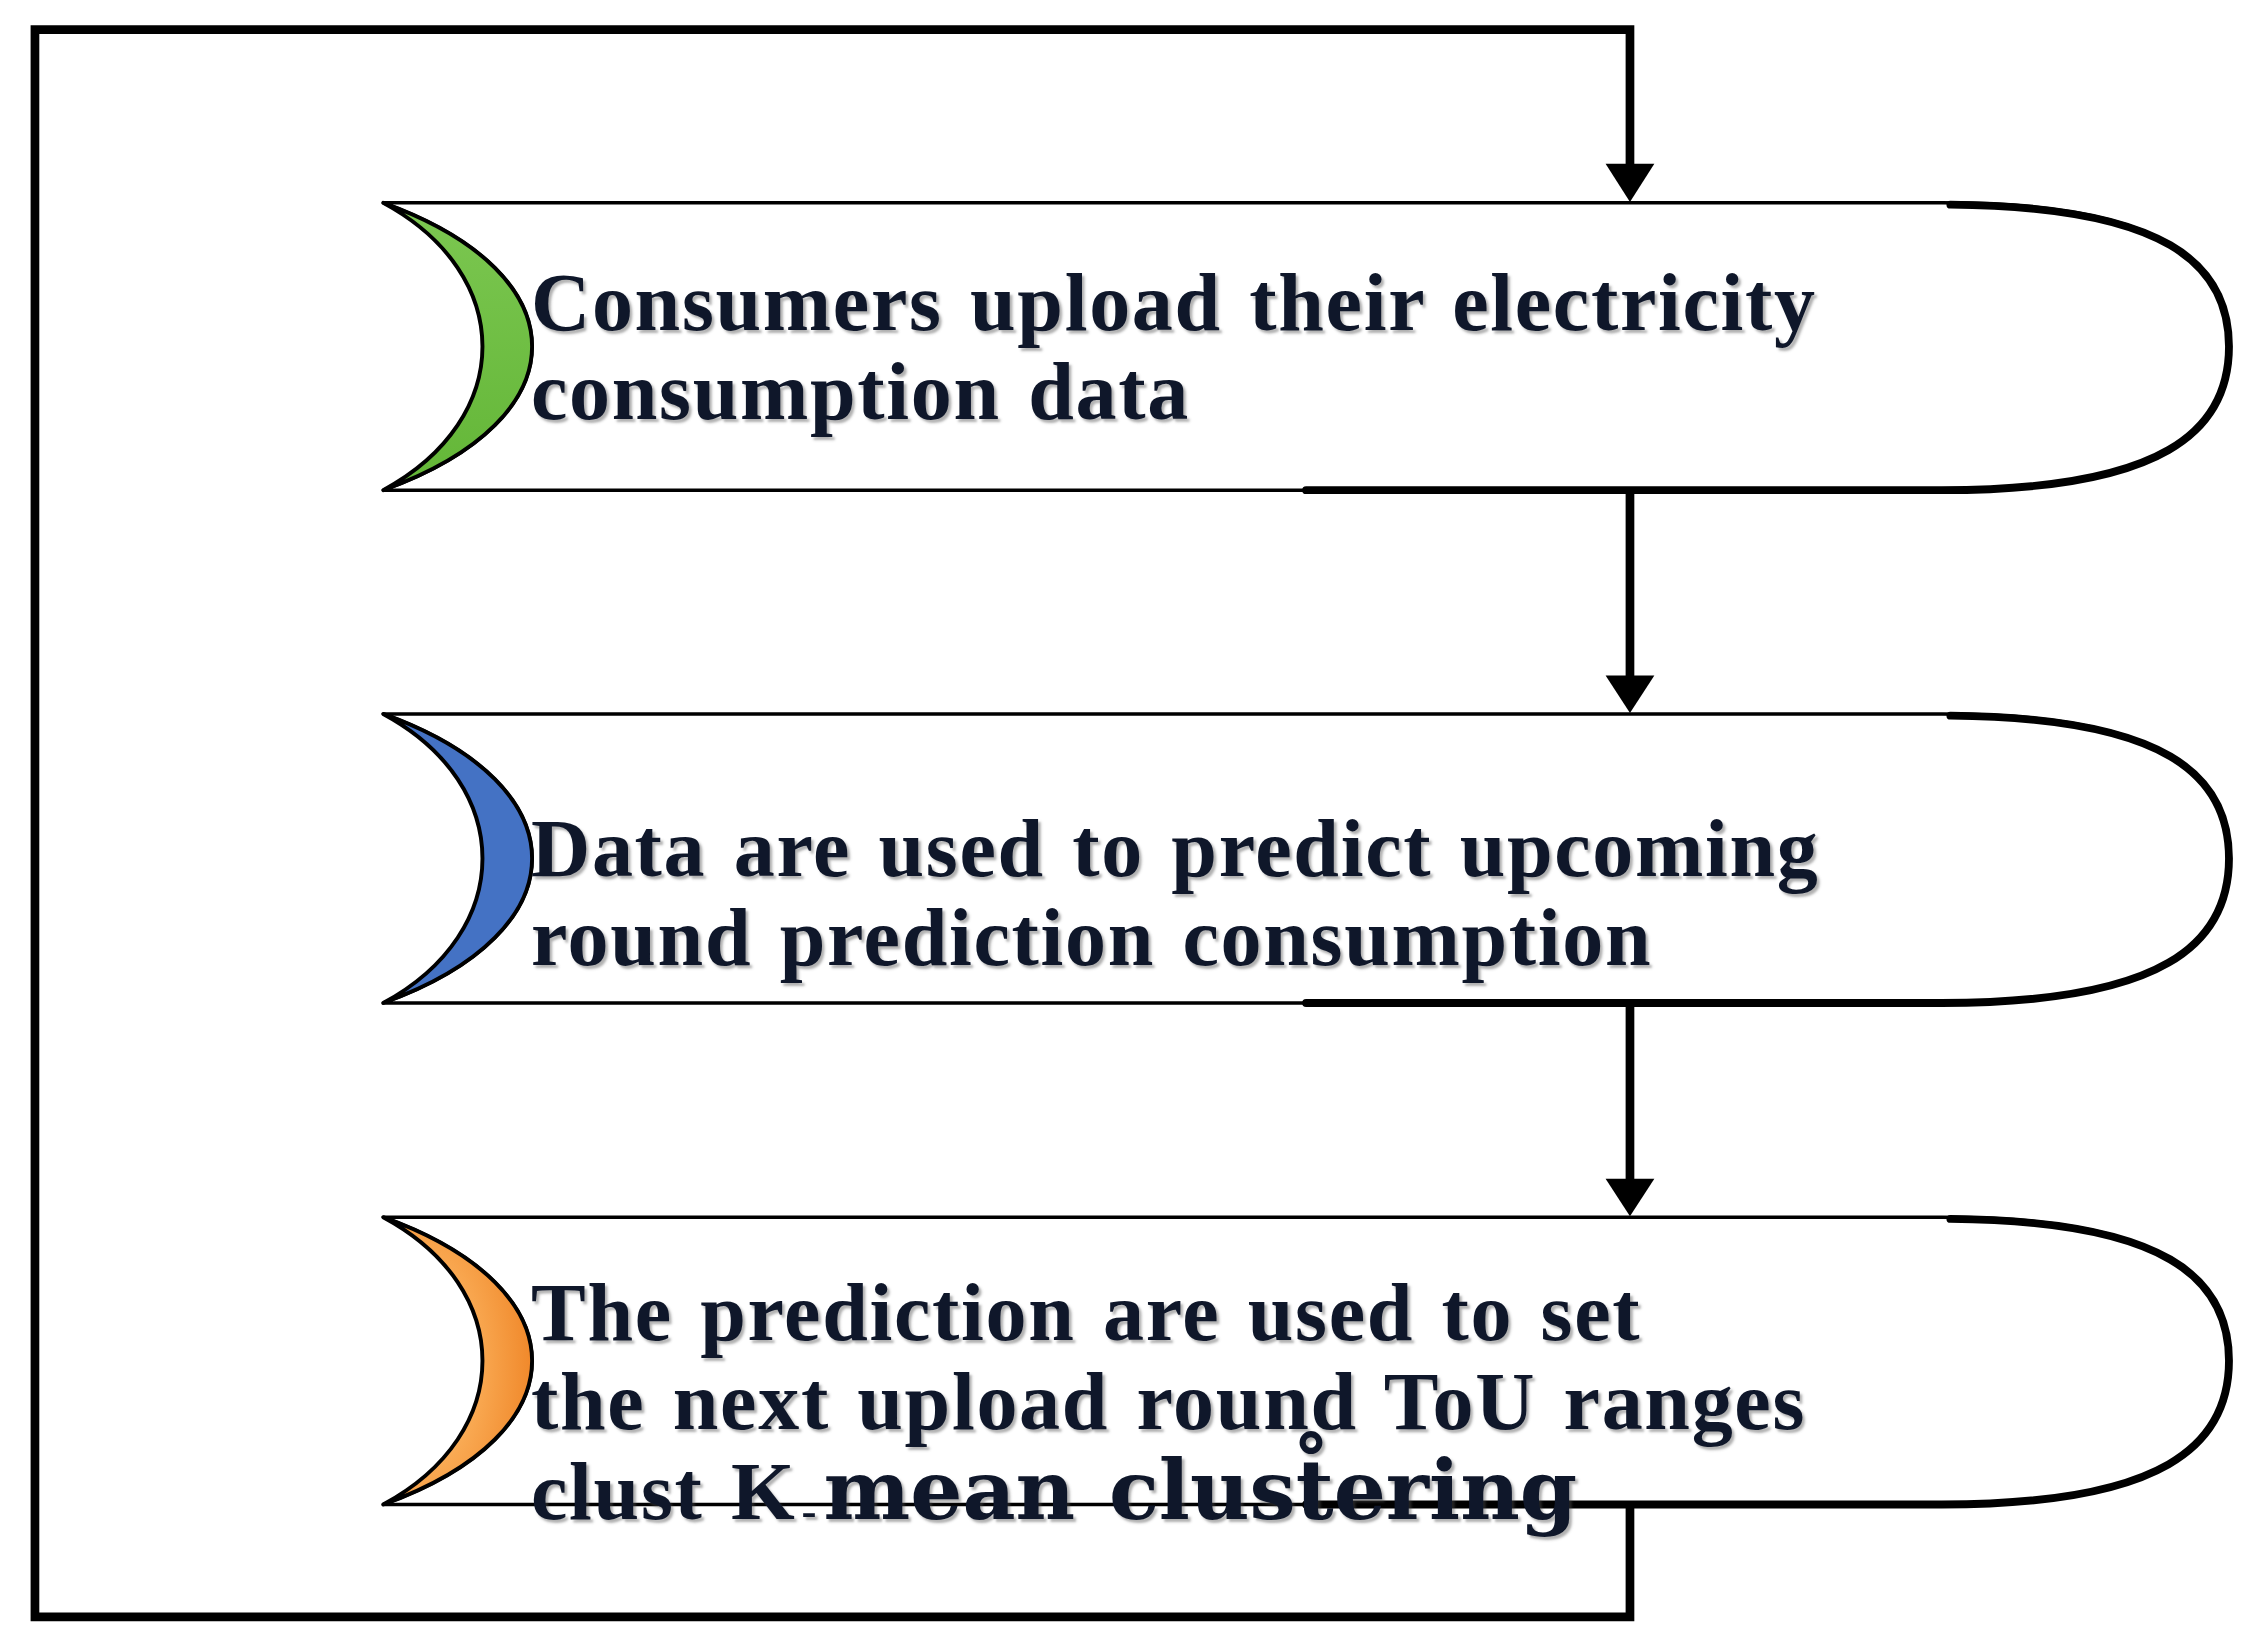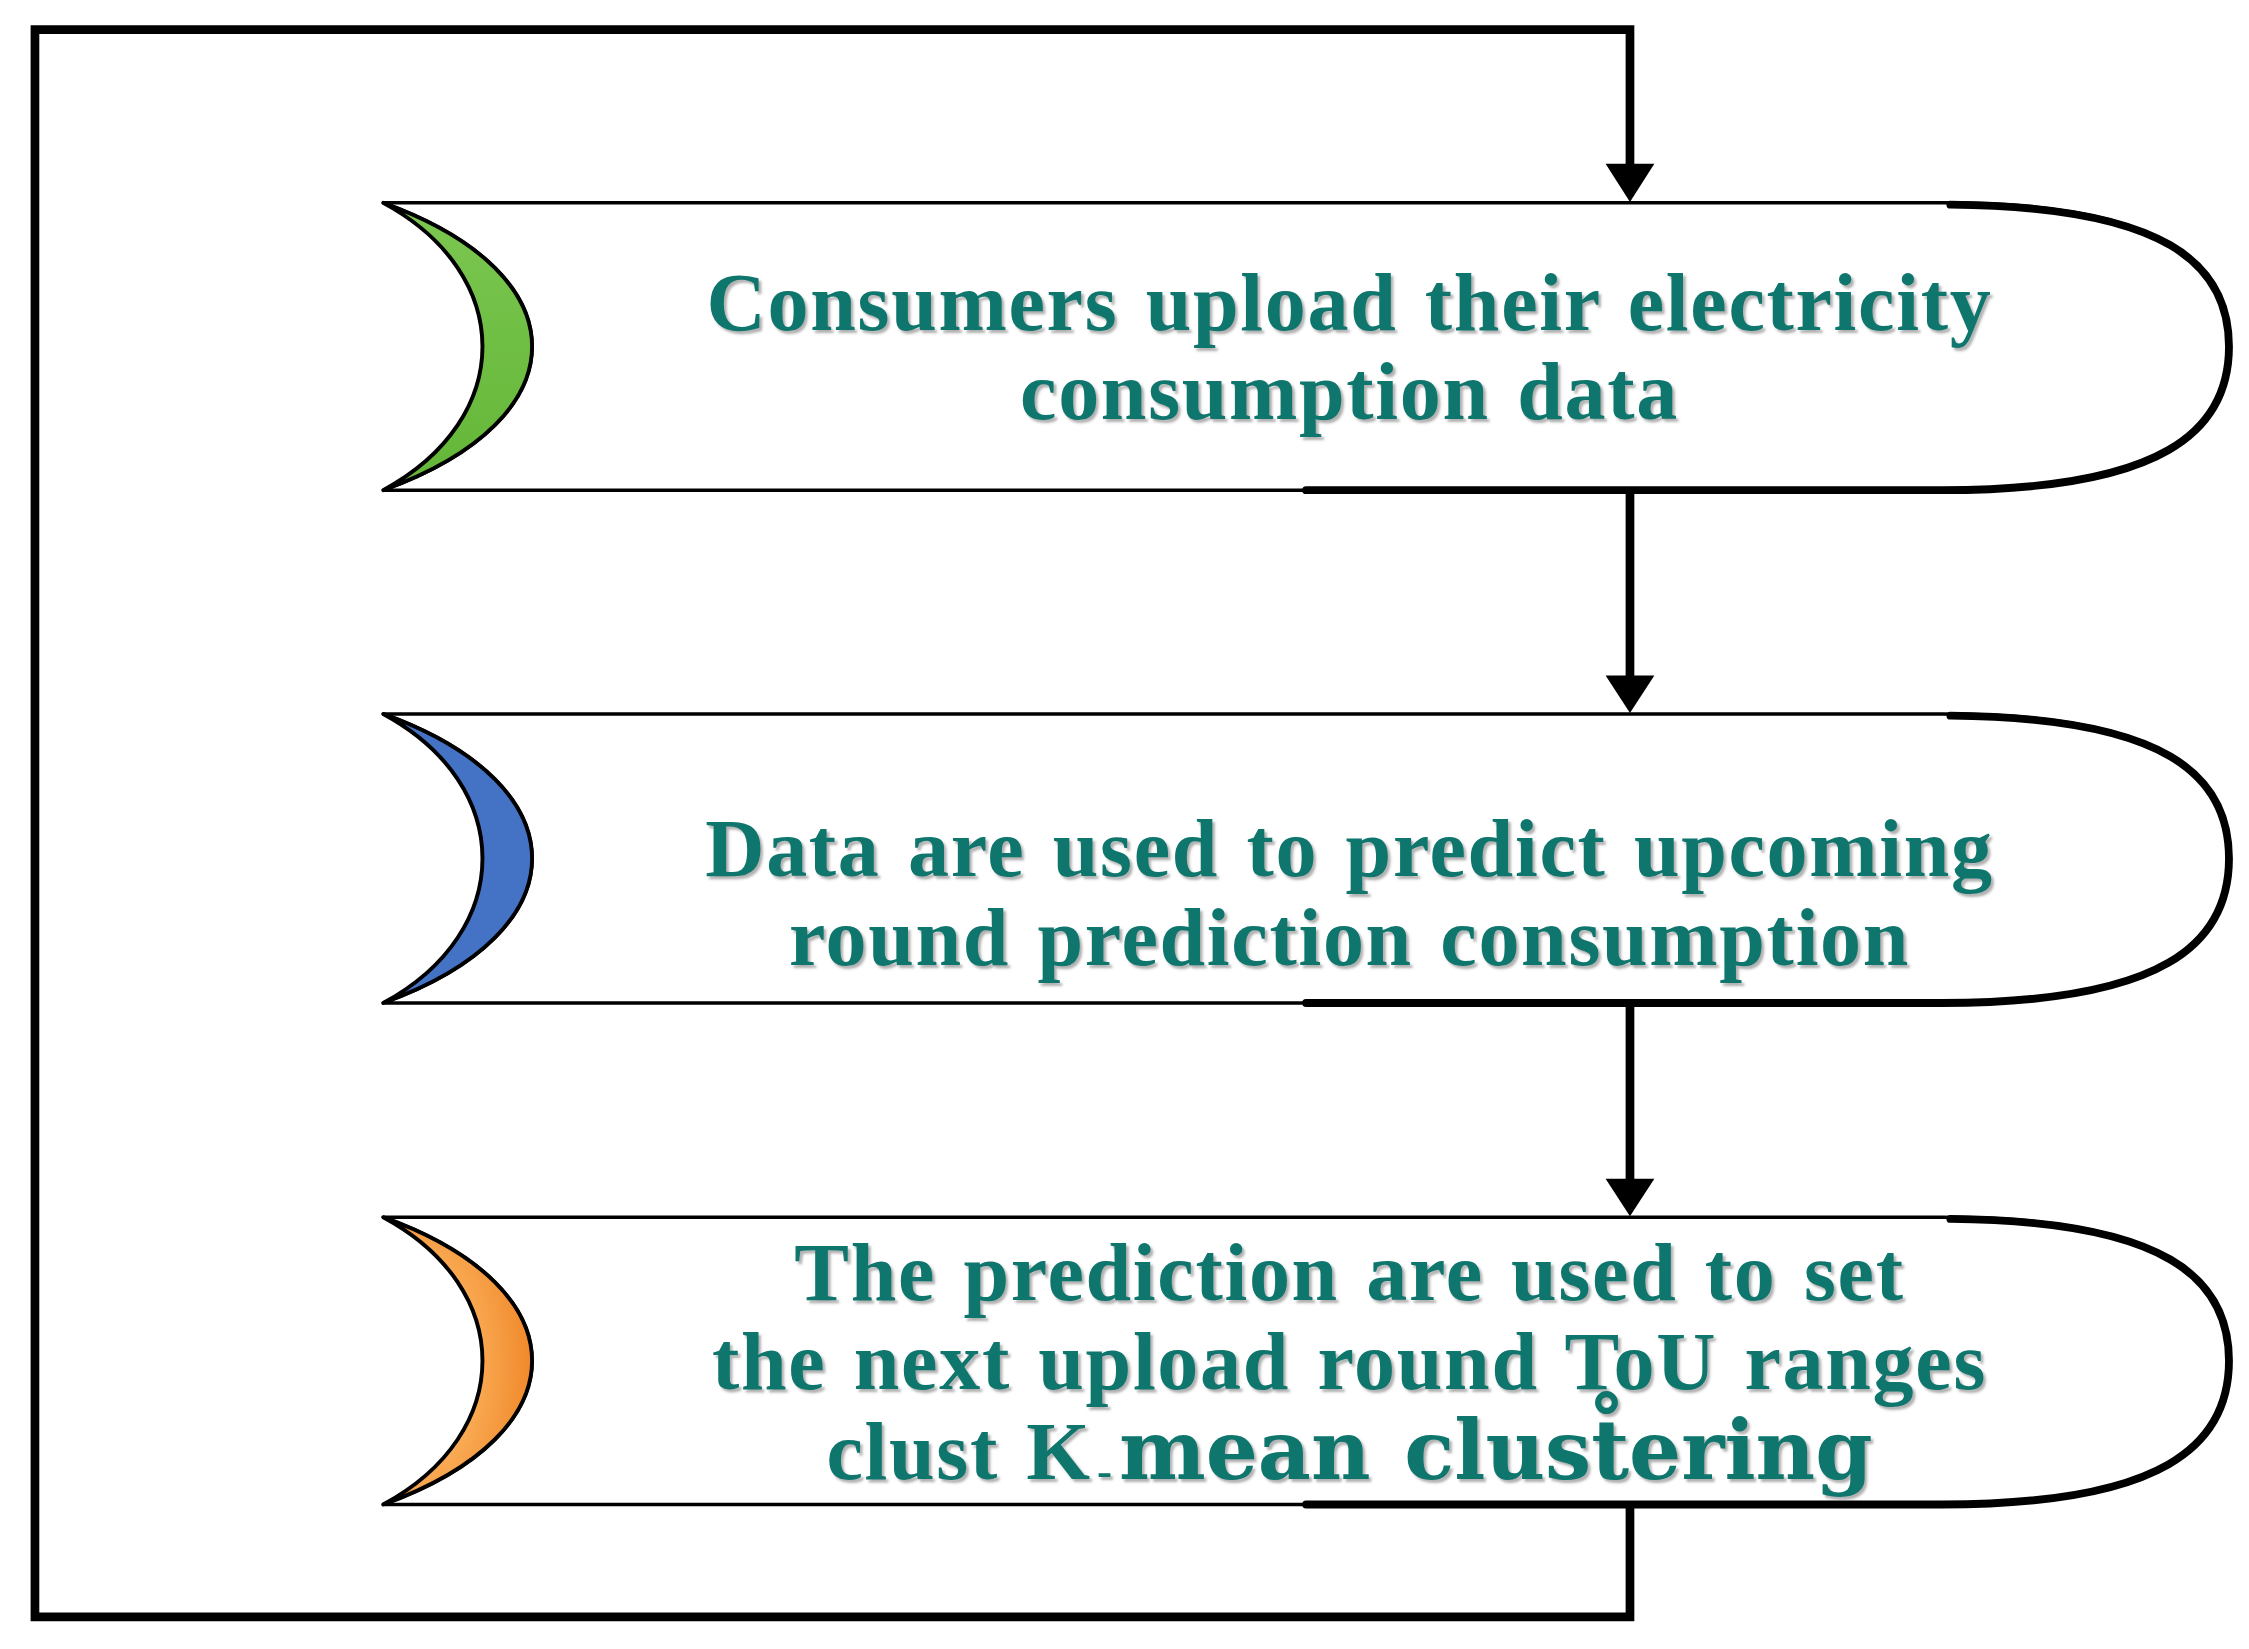--- a/index.html
+++ b/index.html
@@ -9,27 +9,26 @@
     height:1649px;
     background:#ffffff;
     overflow:hidden;
     font-family:"Liberation Serif", serif;
   }
   .diagram-svg{position:absolute;left:0;top:0;}
   .box-text{
     position:absolute;
     left:531px;
     width:1637px;
-    text-align:center;
     font-weight:700;
     font-size:82px;
     line-height:89px;
     letter-spacing:1.7px;
     word-spacing:5.2px;
-    color:#0f766e;
+    color:#0f172a;
     text-shadow:2.6px 2.6px 2.6px rgba(80,80,80,0.45);
     white-space:nowrap;
   }
   .box-text .line{display:block;}
   .kmean-hyphen{
     display:inline-block;
     font-size:0.55em;
     vertical-align:-0.16em;
     margin:0 5.2px;
   }
@@ -81,21 +80,21 @@
   <div class="box-text" style="top:258px;">
     <span class="line">Consumers upload their electricity</span>
     <span class="line">consumption data</span>
   </div>
 
   <div class="box-text" style="top:804px;">
     <span class="line">Data are used to predict upcoming</span>
     <span class="line">round prediction consumption</span>
   </div>
 
-  <div class="box-text" style="top:1228px;">
+  <div class="box-text" style="top:1268px;">
     <span class="line">The prediction are used to set</span>
     <span class="line">the next upload round ToU ranges</span>
     <span class="line">
       <span>clust K</span><span class="kmean-hyphen">-</span><span class="alt-font">mean clust̊ering</span>
     </span>
   </div>
 
 </div>
 
 

